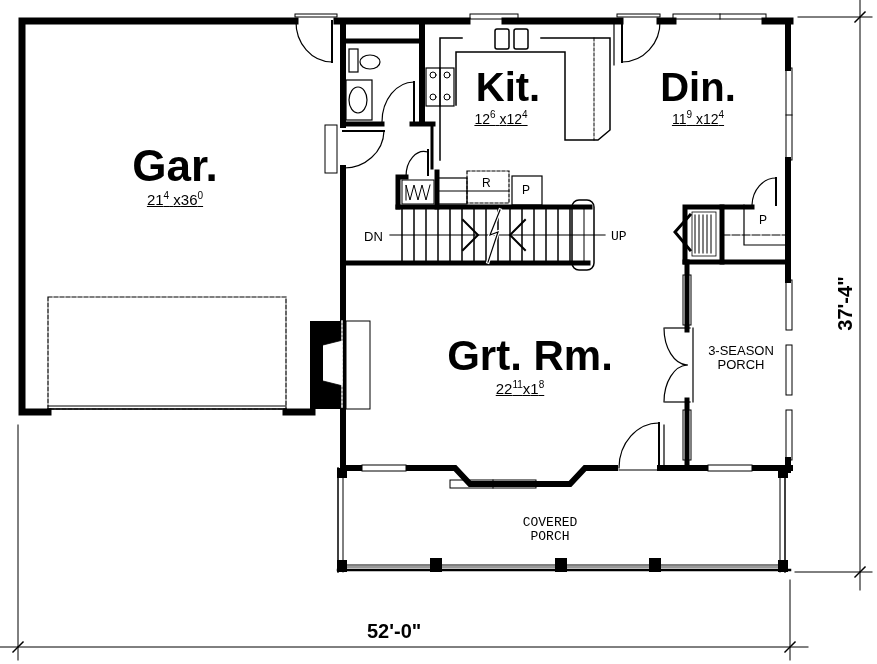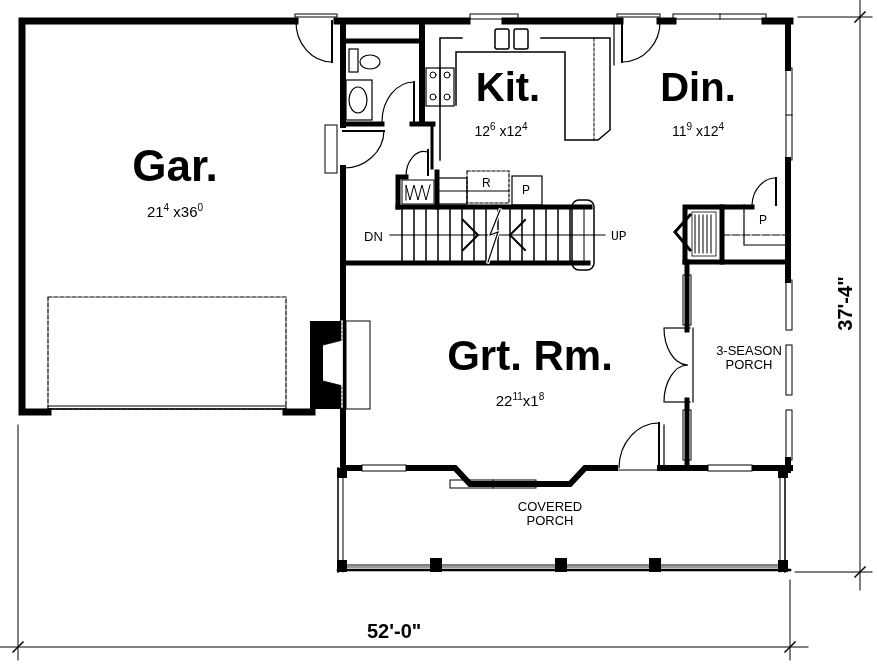--- a/index.html
+++ b/index.html
@@ -1,20 +1,20 @@
 <!DOCTYPE html>
 <html><head>
   <meta charset="utf-8">
   <style>
     html, body { margin: 0; padding: 0; background: #ffffff; }
     body { width: 877px; height: 664px; overflow: hidden; position: relative; font-family: "Liberation Sans", sans-serif; }
     svg.plan { position: absolute; left: 0; top: 0; }
     .room-label { position: absolute; text-align: center; color: #000000; font-family: "Liberation Sans", sans-serif; line-height: 1; white-space: nowrap; }
     .room-name { font-weight: bold; display: block; }
-    .room-dims { display: block; font-size: 15px; margin-top: 15px; }
+    .room-dims { display: block; font-size: 15px; margin-top: 3px; text-decoration: underline; }
     .room-dims sup { font-size: 10px; vertical-align: 6px; }
     .small-label { position: absolute; font-size: 13px; color: #000; text-align: center; line-height: 1.05; font-family: "Liberation Sans", sans-serif; }
     .dim-label { position: absolute; font-weight: bold; font-size: 20px; color: #000; font-family: "Liberation Sans", sans-serif; }
     .dim-vertical { transform: rotate(-90deg); transform-origin: center center; }
     .fixture-letter { position: absolute; font-size: 12px; color: #000; font-family: "Liberation Sans", sans-serif; }
   </style>
 </head>
 <body>
 
 <svg class="plan" width="877" height="664" viewBox="0 0 877 664" xmlns="http://www.w3.org/2000/svg">
@@ -274,26 +274,26 @@
   </span>
 </div>
 
 <div class="room-label" style="left:420px; top:335px; width:220px;">
   <span class="room-name" style="font-size:42px;">Grt. Rm.</span>
   <span class="room-dims" style="margin-left:-20px;">
     <span>22</span><sup>11</sup><span>x</span><span>1</span><sup>8</sup>
   </span>
 </div>
 
-<div class="small-label" style="left:694px; top:344px; width:94px;margin-left:8px;">
+<div class="small-label" style="left:694px; top:344px; width:94px;">
   <div>3-SEASON</div>
   <div>PORCH</div>
 </div>
 
-<div class="small-label" style="left:500px; top:500px; width:100px;">
+<div class="small-label" style="left:500px; top:516px; width:100px;font-family:Liberation Mono, monospace;">
   <div>COVERED</div>
   <div>PORCH</div>
 </div>
 
 <span class="fixture-letter" style="left:482px; top:176px;">R</span>
 <span class="fixture-letter" style="left:522px; top:183px;">P</span>
 <span class="fixture-letter" style="left:759px; top:213px;">P</span>
 
 <span class="fixture-letter" style="left:364px; top:229px; font-size:13px;">DN</span>
 <span class="fixture-letter" style="left:611px; top:229px; font-size:13px;font-family:Liberation Mono, monospace;">UP</span>

